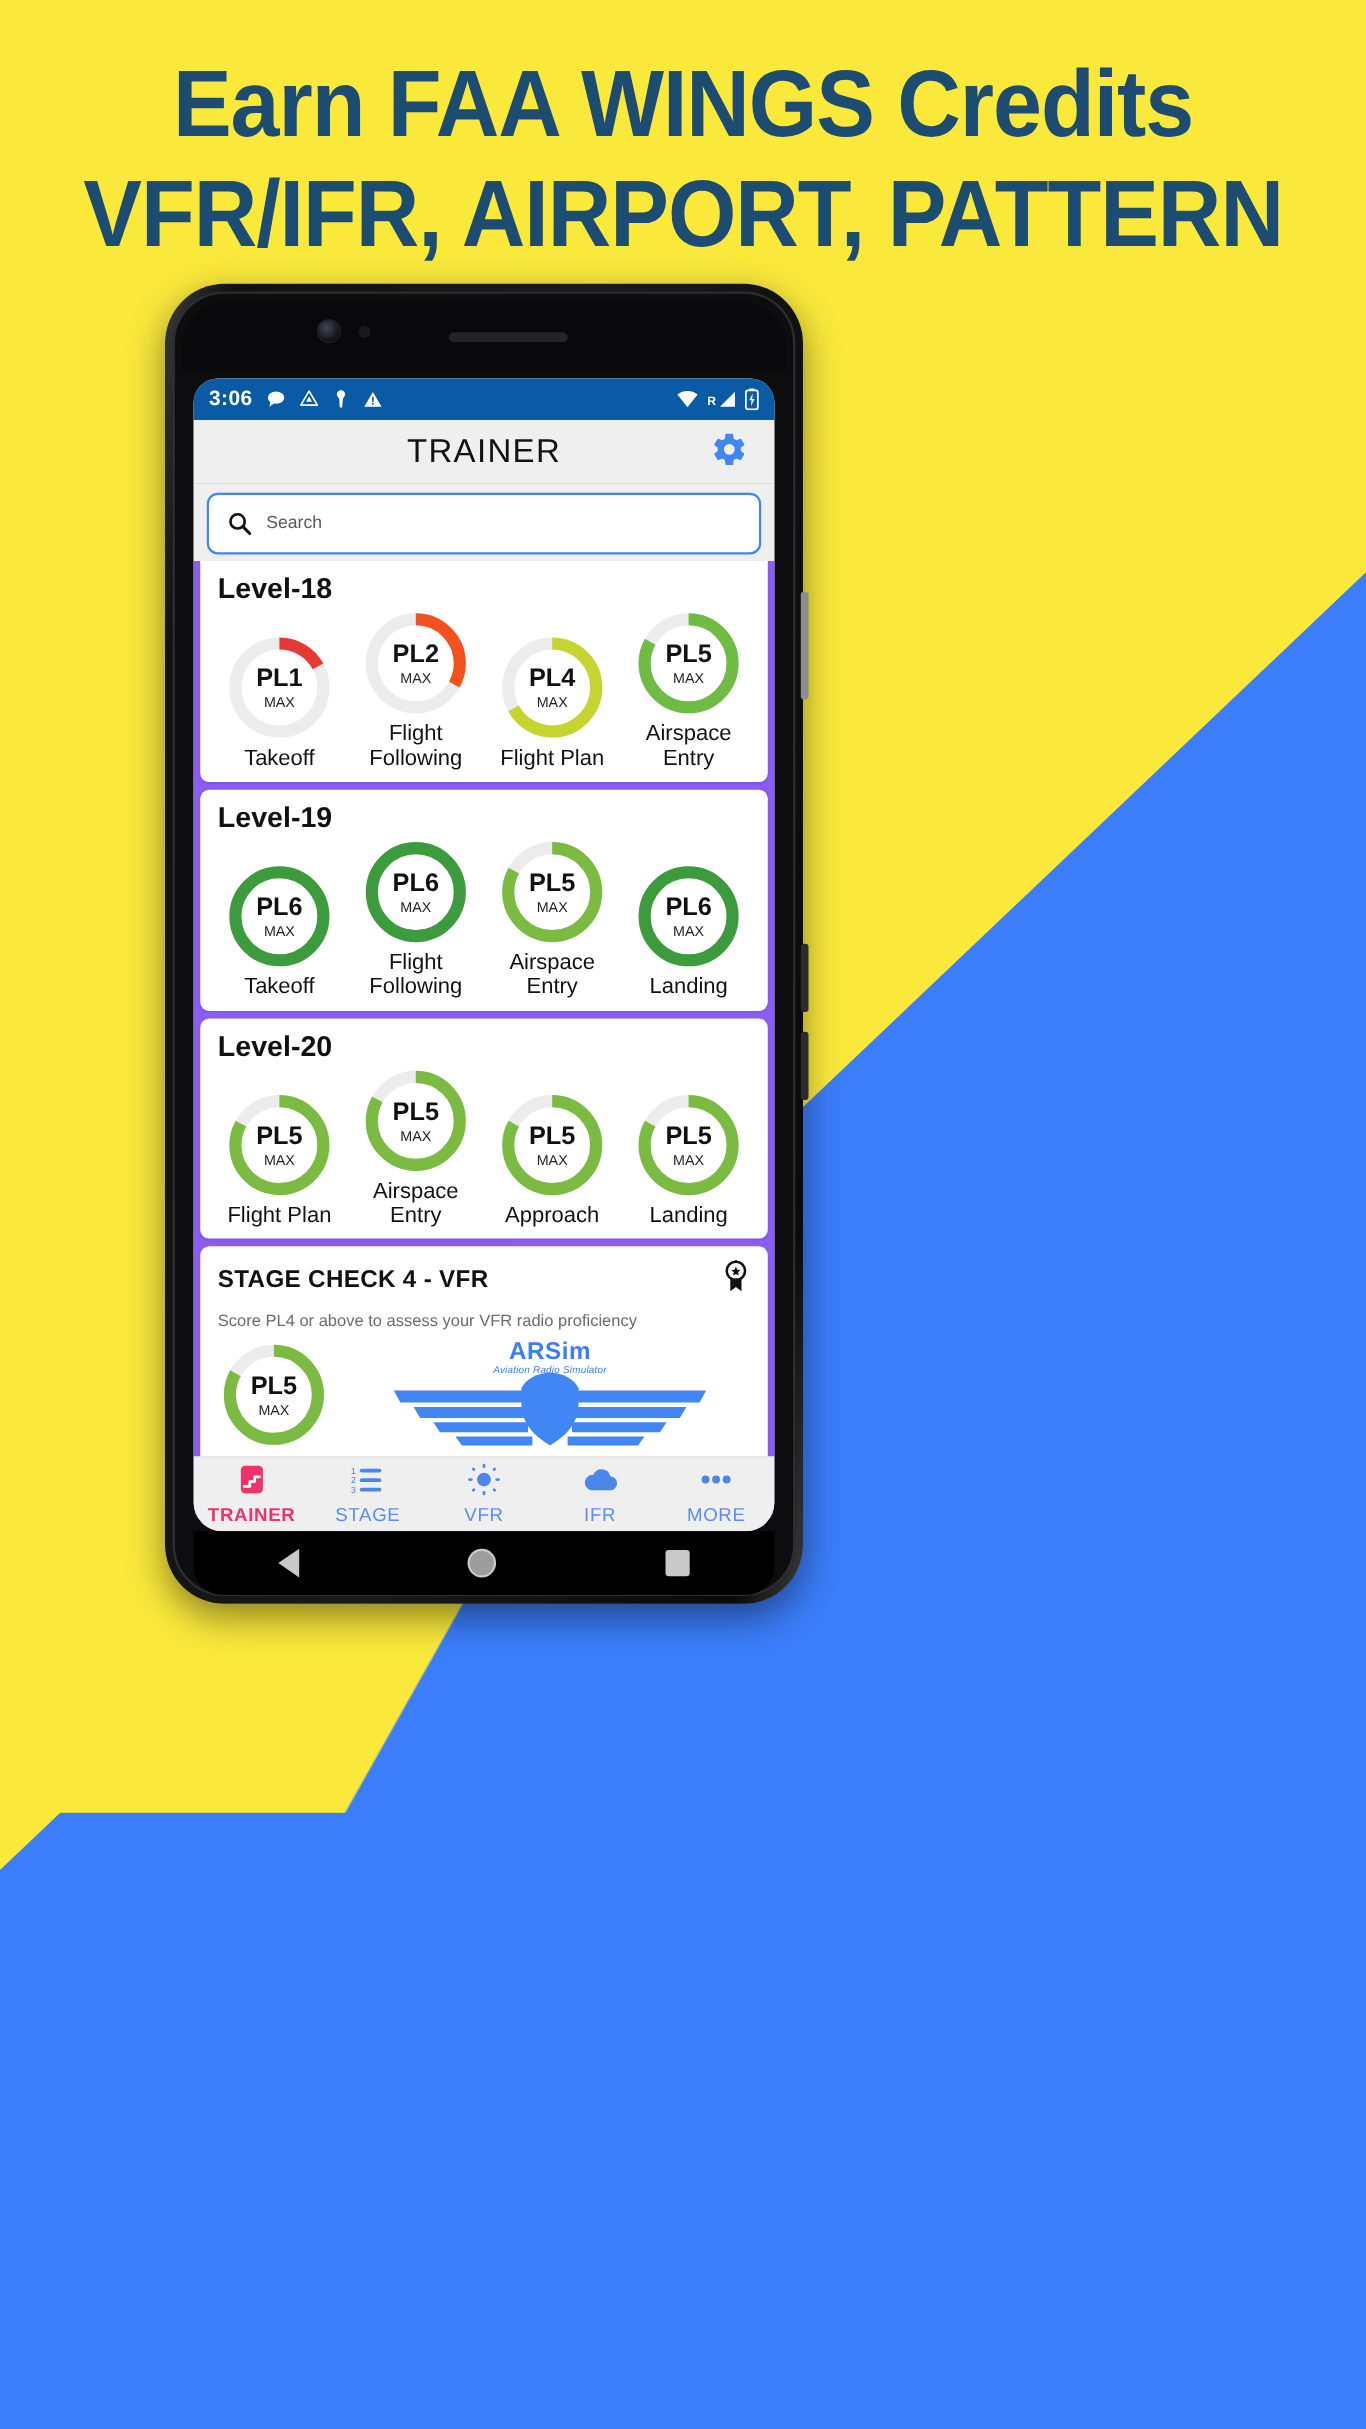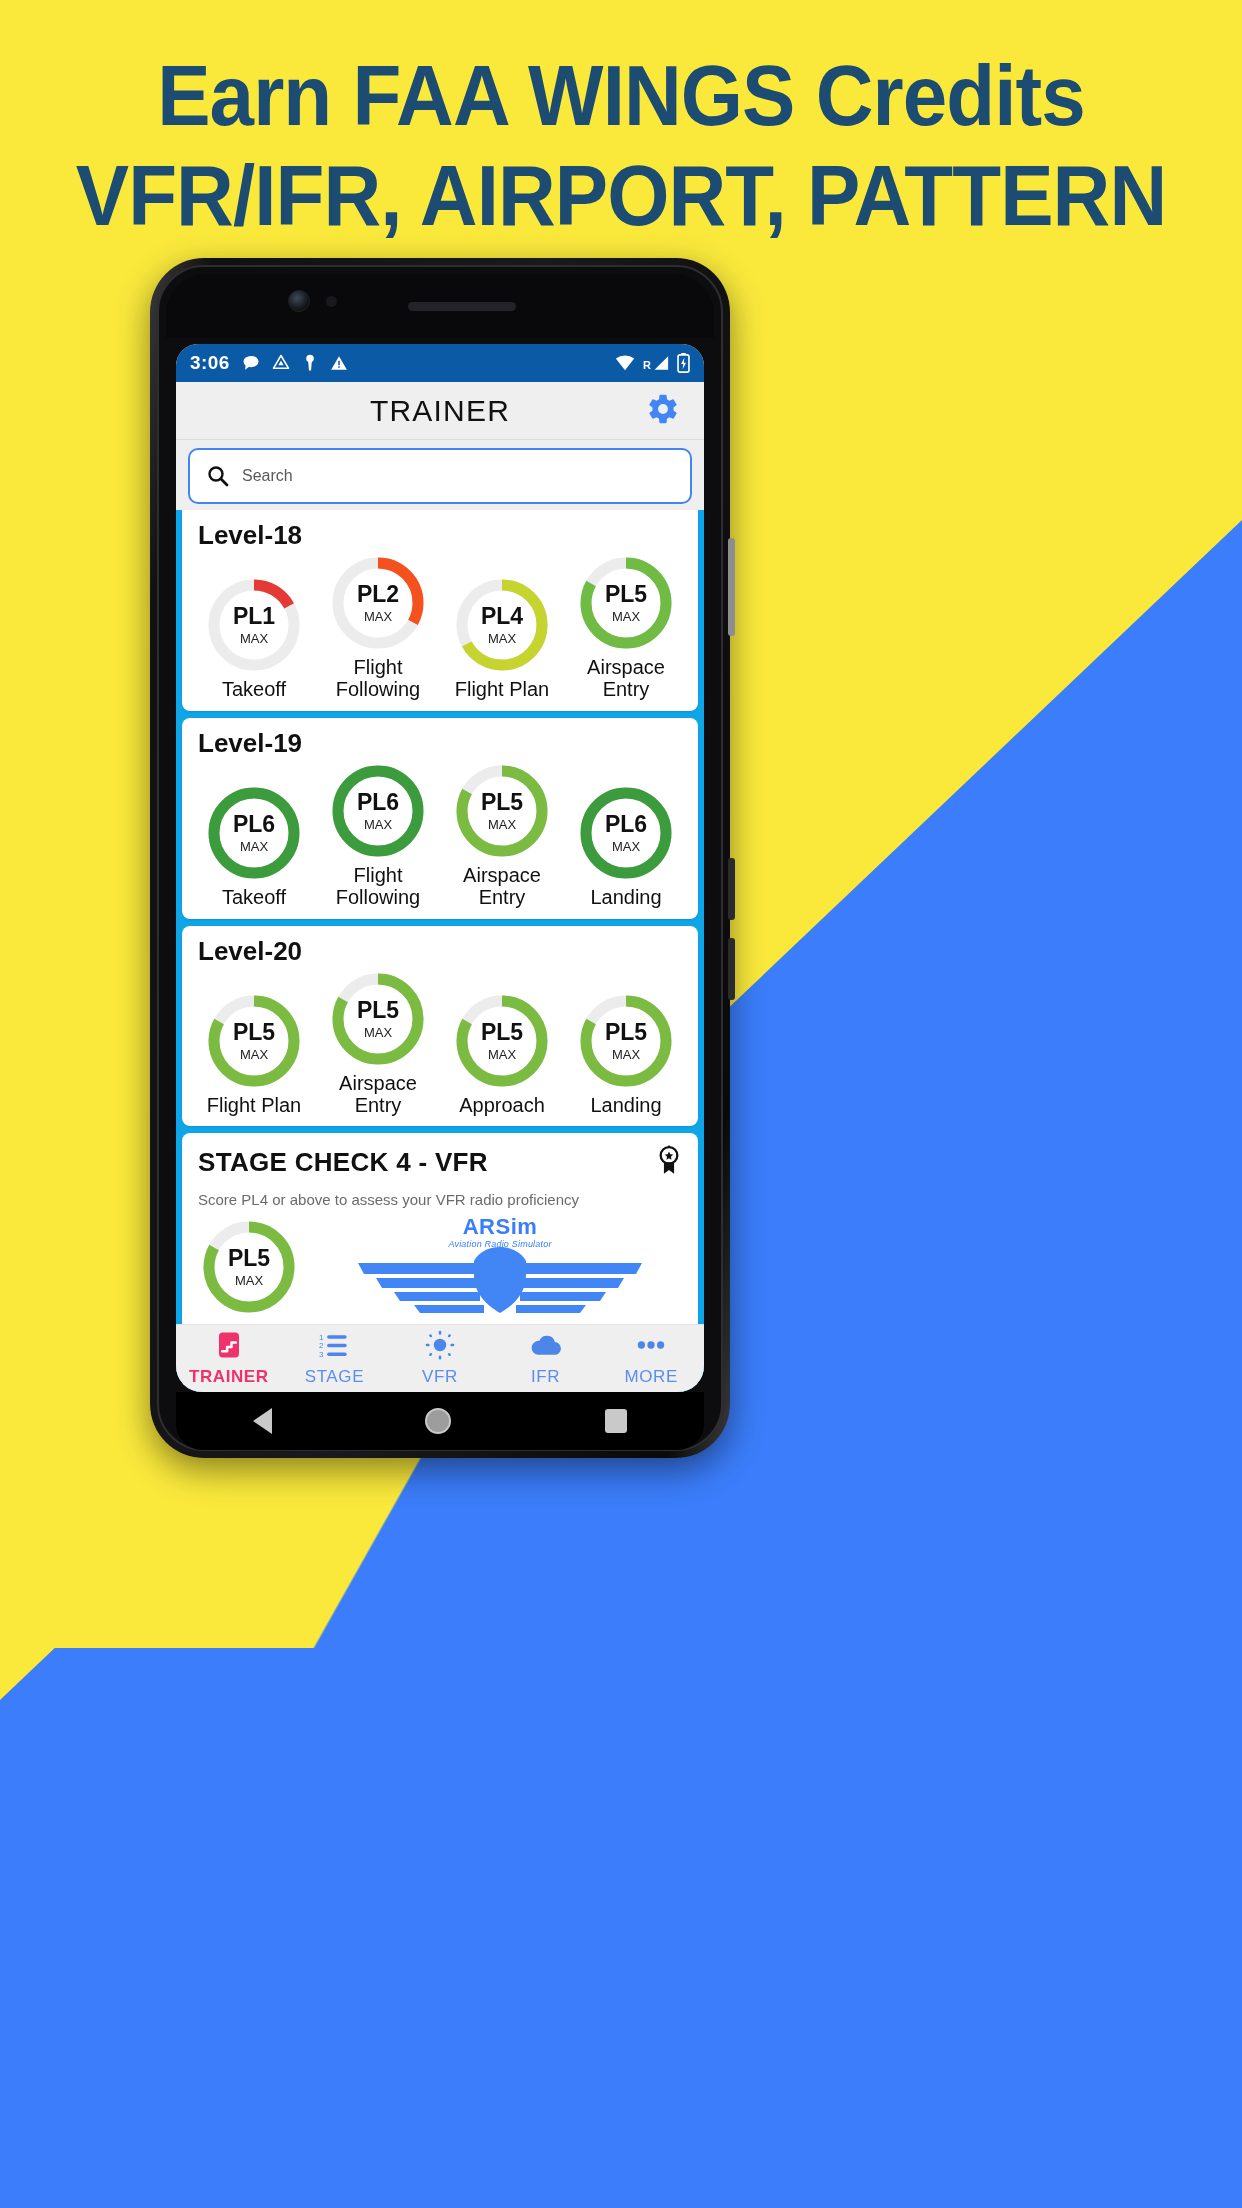--- a/index.html
+++ b/index.html
@@ -98,21 +98,21 @@
   .gear{ position:absolute; right:24px; top:50%; transform:translateY(-50%); }
   
   .searchwrap{ padding:8px 12px 6px 12px; background:#efefef; }
   .searchbox{
     height:56px; border:2px solid #4285F4; border-radius:10px; background:#fff;
     display:flex; align-items:center; padding:0 16px; gap:12px;
   }
   .searchbox .ph{ color:#5a5a5a; font-size:16px;
     font-family:"Liberation Sans Narrow","Liberation Sans",sans-serif;}
   
-  .content{ background:#0ea5e9; padding:0 0 0 0; }
+  .content{ background:#8b5cf6; padding:0 0 0 0; }
   .card{
     background:#fff; border-radius:8px; margin:0 6px 7px 6px; padding:8px 10px 10px 10px;
     box-shadow:0 1px 2px rgba(0,0,0,.10);
   }
   .card.first{ border-radius:0 0 8px 8px; margin-top:0; }
   .level-title{
     font-size:26px; font-weight:bold; color:#111; margin:2px 0 4px 6px;
     font-family:"Liberation Sans Narrow","Liberation Sans",sans-serif;
   }
   .ring-row{ display:flex; justify-content:space-around; align-items:flex-end; }
@@ -127,21 +127,21 @@
     font-family:"Liberation Sans Narrow","Liberation Sans",sans-serif;}
   .ring-max{ font-size:13px; color:#222; margin-top:4px;
     font-family:"Liberation Sans Narrow","Liberation Sans",sans-serif;}
   .ring-cap{
     margin-top:5px; font-size:20px; color:#111; text-align:center; line-height:1.12;
     font-family:"Liberation Sans Narrow","Liberation Sans",sans-serif;
   }
   
   .stage-head{ display:flex; align-items:center; padding:4px 4px 0 6px; }
   .stage-title{
-    font-size:26px; font-weight:bold; color:#111; letter-spacing:.3px;
+    font-size:22px; font-weight:bold; color:#111; letter-spacing:.3px;
     font-family:"Liberation Sans Narrow","Liberation Sans",sans-serif;
   }
   .badge-ic{ margin-left:auto; margin-right:2px; }
   .stage-sub{
     font-size:15px; color:#6b6b6b; margin:12px 0 6px 6px;
     font-family:"Liberation Sans Narrow","Liberation Sans",sans-serif;
   }
   .stage-body{ display:flex; align-items:center; gap:10px; padding:2px 2px 4px 2px; }
   .arsim-logo{ flex:1; display:flex; flex-direction:column; align-items:center; }
   .arsim-word{ font-size:22px; font-weight:bold; color:#3B7DFA; letter-spacing:.5px;

